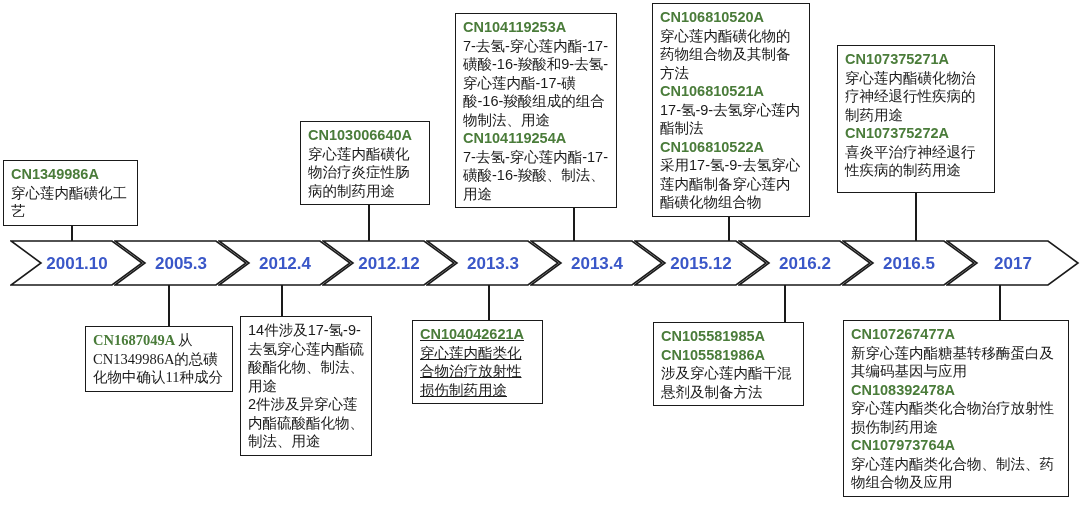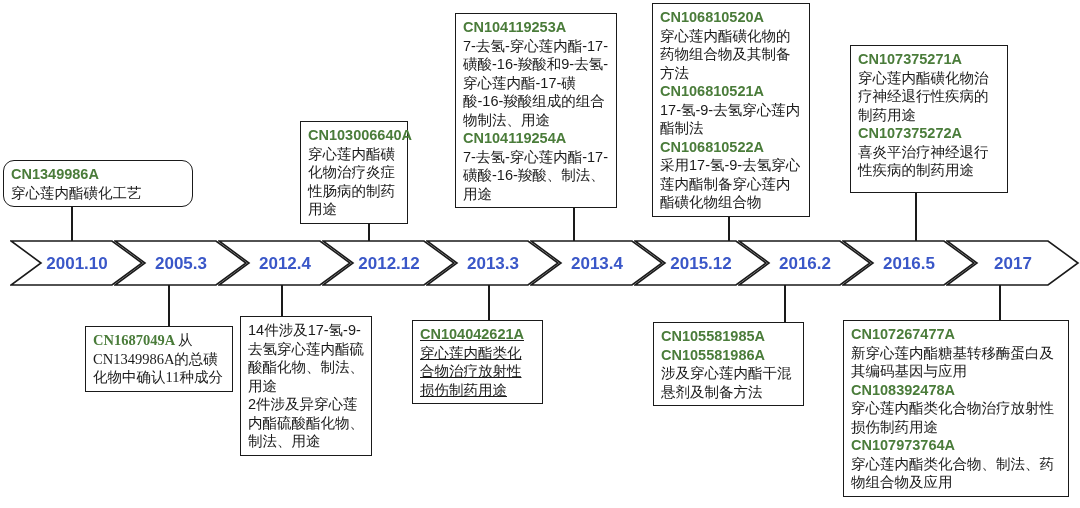--- a/index.html
+++ b/index.html
@@ -81,47 +81,47 @@
 </svg>
 <svg class="chev" style="left:842px;" viewBox="0 0 134 46">
   <polygon points="1,1 102,1 132,23 102,45 1,45 31,23" fill="#ffffff" stroke="#1a1a1a" stroke-width="1.6"></polygon>
   <text x="67" y="29" text-anchor="middle">2016.5</text>
 </svg>
 <svg class="chev" style="left:946px;" viewBox="0 0 134 46">
   <polygon points="1,1 102,1 132,23 102,45 1,45 31,23" fill="#ffffff" stroke="#1a1a1a" stroke-width="1.6"></polygon>
   <text x="67" y="29" text-anchor="middle">2017</text>
 </svg>
 
-<div class="box" style="left:3px;top:160px;width:190px;border-radius:11px;">
+<div class="box" style="left:3px;top:160px;width:135px;">
   <span class="p">CN1349986A</span>
   <span class="d">穿心莲内酯磺化工艺</span>
 </div>
 
-<div class="box" style="left:300px;top:121px;width:108px;">
+<div class="box" style="left:300px;top:121px;width:130px;">
   <span class="p">CN103006640A</span>
   <span class="d">穿心莲内酯磺化物治疗炎症性肠病的制药用途</span>
 </div>
 
 <div class="box" style="left:455px;top:13px;width:162px;">
   <span class="p">CN104119253A</span>
   <span class="d">7-去氢-穿心莲内酯-17-磺酸-16-羧酸和9-去氢-穿心莲内酯-17-磺酸-16-羧酸组成的组合物制法、用途</span>
   <span class="p">CN104119254A</span>
   <span class="d">7-去氢-穿心莲内酯-17- 磺酸-16-羧酸、制法、用途</span>
 </div>
 
 <div class="box" style="left:652px;top:3px;width:158px;">
   <span class="p">CN106810520A</span>
   <span class="d">穿心莲内酯磺化物的药物组合物及其制备方法</span>
   <span class="p">CN106810521A</span>
   <span class="d">17-氢-9-去氢穿心莲内酯制法</span>
   <span class="p">CN106810522A</span>
   <span class="d">采用17-氢-9-去氢穿心莲内酯制备穿心莲内酯磺化物组合物</span>
 </div>
 
-<div class="box" style="left:837px;top:45px;width:158px;min-height:148px;margin-left:13px;">
+<div class="box" style="left:837px;top:45px;width:158px;min-height:148px;">
   <span class="p">CN107375271A</span>
   <span class="d">穿心莲内酯磺化物治疗神经退行性疾病的制药用途</span>
   <span class="p">CN107375272A</span>
   <span class="d">喜炎平治疗神经退行性疾病的制药用途</span>
 </div>
 
 <div class="box inline" style="left:85px;top:326px;width:148px;">
   <span class="p">CN1687049A </span>
   <span class="d">从CN1349986A的总磺化物中确认11种成分</span>
 </div>

